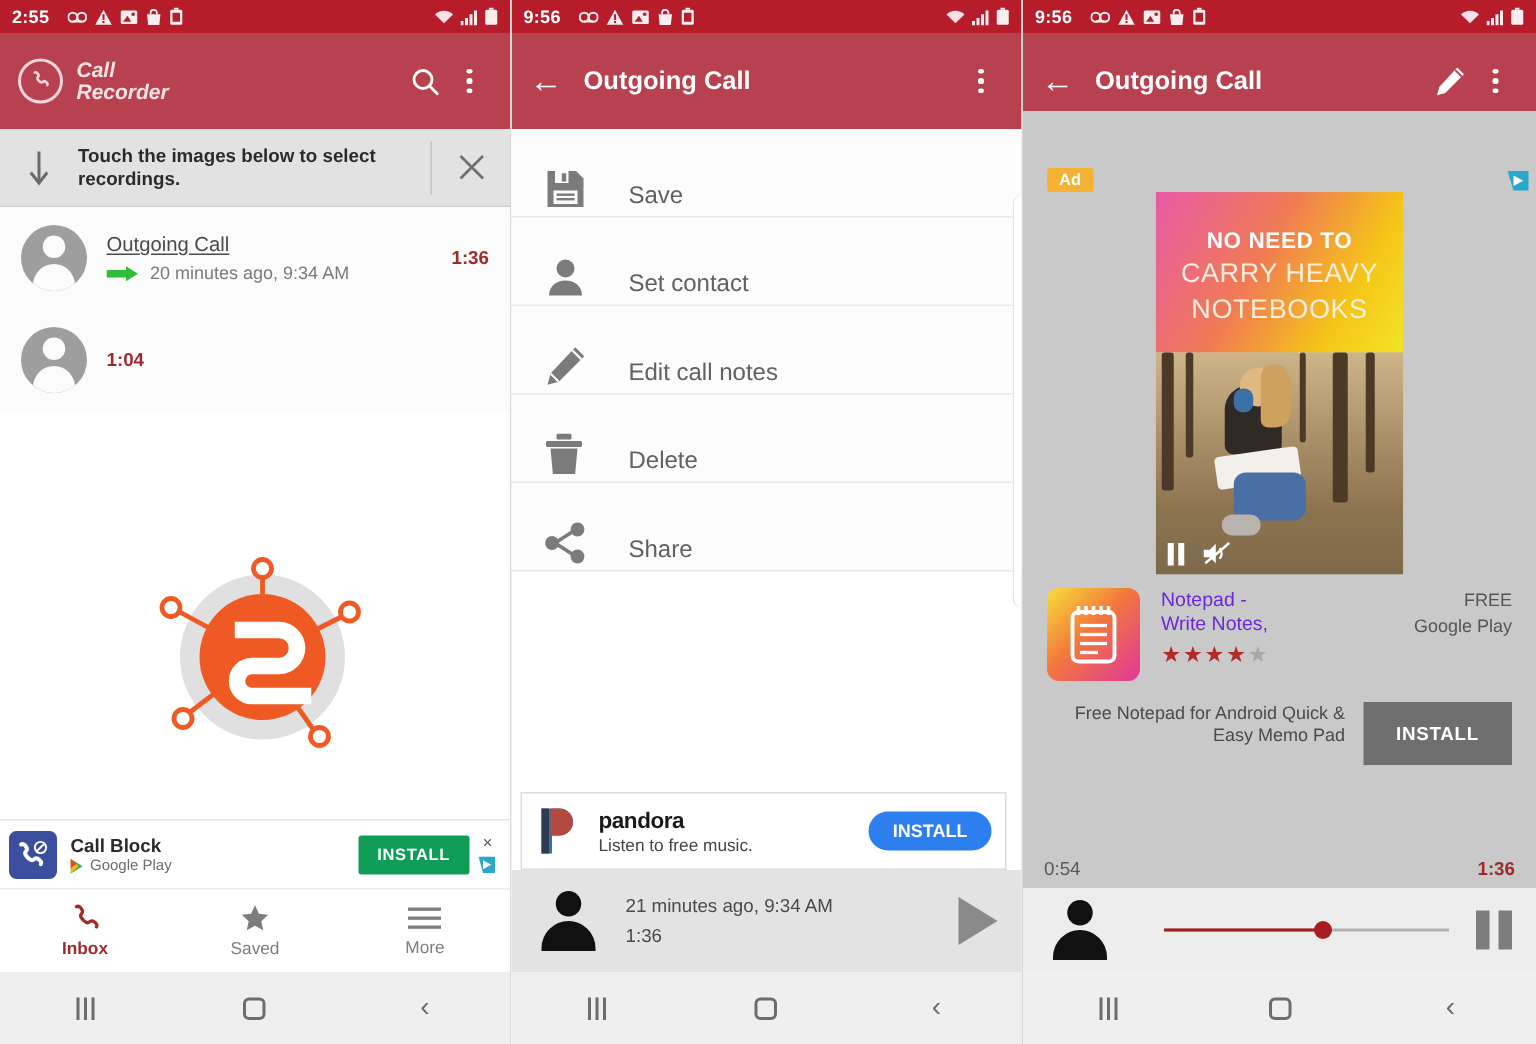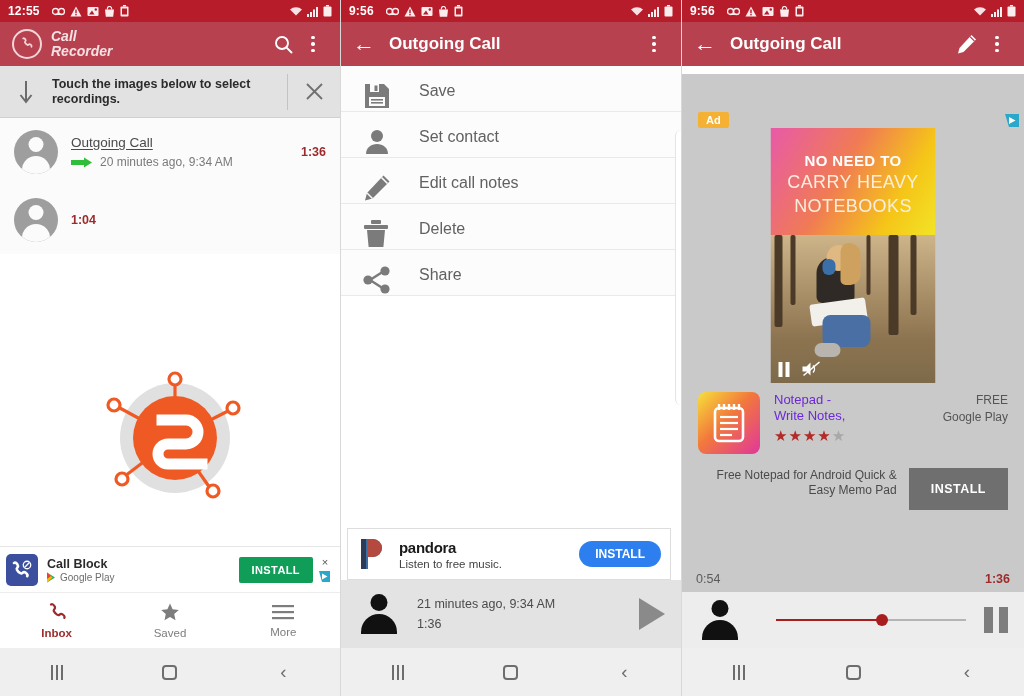--- a/index.html
+++ b/index.html
@@ -12,21 +12,21 @@
 
   
   .statusbar { height:22px; background:#b71c2b; display:flex; align-items:center;
                padding:0 8px; color:#fff; }
   .sb-time { font-size:12px; font-weight:bold; letter-spacing:.2px; margin-right:7px; }
   .sb-left { display:flex; align-items:center; gap:5px; flex:1; }
   .sb-right { display:flex; align-items:center; gap:4px; }
   .sb-ic { opacity:.92; display:inline-flex; }
 
   
-  .appbar { height:44px; background:#b8414f; display:flex; align-items:center;
+  .appbar { height:64px; background:#b8414f; display:flex; align-items:center;
             padding:12px 12px; color:#fff; position:relative; }
   .logo-circ { width:30px; height:30px; border-radius:50%; border:2px solid #f0d6d9;
                display:flex; align-items:center; justify-content:center; margin-right:9px;
                flex:0 0 auto; }
   .brand { font-style:italic; font-weight:bold; font-size:14px; line-height:15px;
            color:#f3e2e4; }
   .brand span { display:block; }
   .bar-title { font-size:17px; font-weight:bold; color:#fff; }
   .spacer { flex:1; }
   .bar-ic { width:30px; height:30px; display:flex; align-items:center;
@@ -94,21 +94,21 @@
             background:#efefef; display:flex; align-items:center; }
   .sysnav > div { flex:1; display:flex; align-items:center; justify-content:center;
                   color:#6d6d6d; }
   .recents { display:flex; gap:3px; }
   .recents i { width:2px; height:15px; background:#6d6d6d; display:block; }
   .homebtn { width:15px; height:15px; border:2px solid #6d6d6d; border-radius:4px; }
   .backbtn { font-size:19px; color:#6d6d6d; }
 
   
   .menu { background:#fcfcfc; }
-  .menuitem { display:flex; align-items:flex-start; height:46px; padding:16px 22px;
+  .menuitem { display:flex; align-items:flex-end; height:59px; padding:4px 22px;
               border-bottom:1px solid #e9e9e9; }
   .menuicon { width:40px; display:flex; align-items:center; justify-content:flex-start;
               color:#7b7b7b; flex:0 0 auto; }
   .menulabel { font-size:16px; color:#616161; margin-left:16px; }
   .menuedge { position:absolute; right:0; top:130px; width:6px; height:275px;
               background:#fff; border-left:1px solid #e4e4e4;
               border-top-left-radius:6px; border-bottom-left-radius:6px; }
 
   
   .adbar2 { position:absolute; left:6px; right:10px; bottom:116px; height:52px;
@@ -182,21 +182,21 @@
   .pausebtn i { width:9px; height:26px; background:#7d7d7d; display:block; }
 </style>
 </head>
 <body>
 
 <div class="screens">
 
   <div class="panel">
     <div class="statusbar">
       <div class="sb-left">
-        <span class="sb-time">12:55</span>
+        <span class="sb-time">2:55</span>
         <span class="sb-ic">
             <svg width="13" height="9">
               <ellipse cx="3.5" cy="4.5" rx="3" ry="3" fill="none" stroke="#fff" stroke-width="1.4"></ellipse>
               <ellipse cx="9.5" cy="4.5" rx="3" ry="3" fill="none" stroke="#fff" stroke-width="1.4"></ellipse>
               <rect x="3.5" y="6.6" width="6" height="1.4" fill="#fff"></rect>
             </svg>
           </span>
         <span class="sb-ic">
             <svg width="12" height="11">
               <polygon points="6,0.5 11.5,10.5 0.5,10.5" fill="#fff"></polygon>

